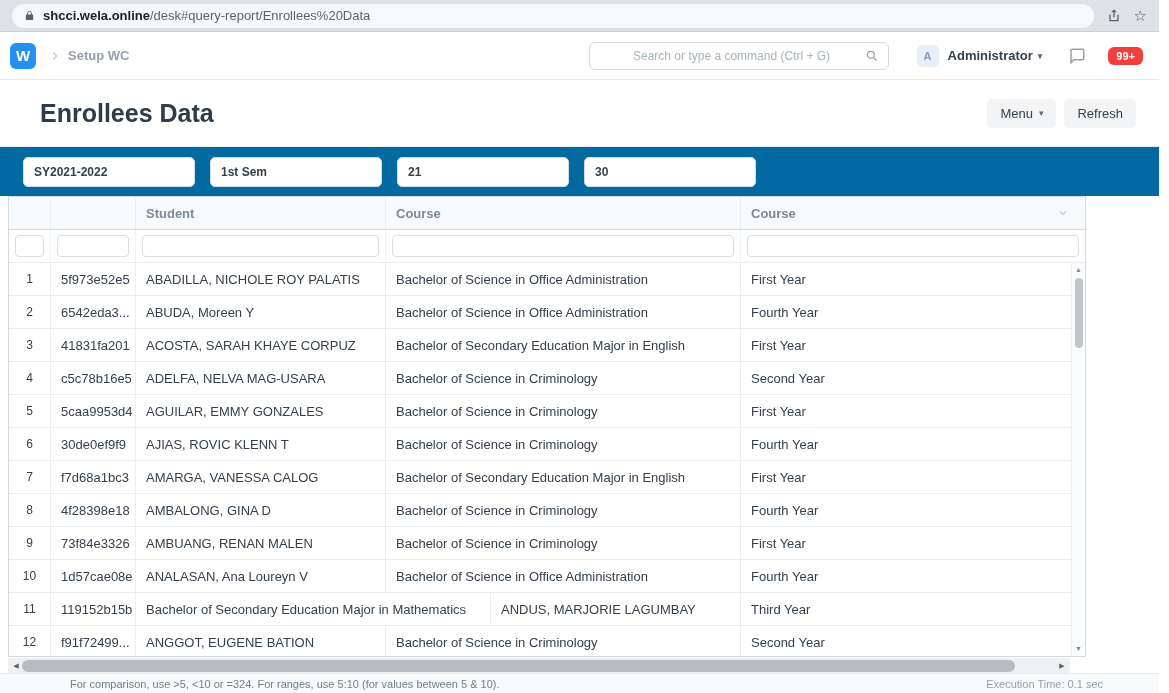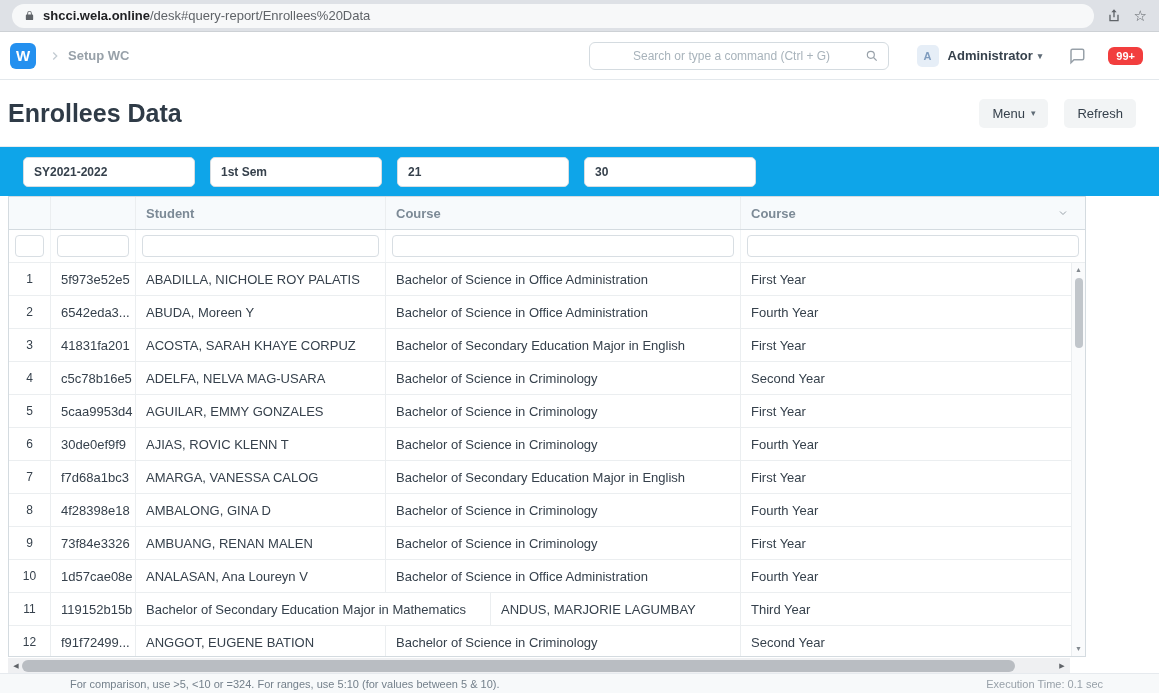--- a/index.html
+++ b/index.html
@@ -31,28 +31,28 @@
   .nav-search input::placeholder { color:#a8b3bb; }
   .avatar { width:22px; height:22px; border-radius:5px; background:#e6eef7; color:#7f9cbe;
     font-size:11px; font-weight:700; display:flex; align-items:center; justify-content:center; margin-left:28px; cursor:pointer; }
   .user-menu { margin-left:9px; font-size:13px; font-weight:600; color:#36414c; cursor:pointer; display:flex; align-items:center; gap:5px; }
   .caret { font-size:9px; color:#5f6b76; }
   .chat-btn { margin-left:26px; display:flex; cursor:pointer; }
   .notif-badge { margin-left:22px; background:#f23e3e; color:#fff; font-size:11px; font-weight:700;
     padding:3px 8px; border-radius:6px; cursor:pointer; }
 
   
-  .page-head { height:66px; display:flex; align-items:center; padding:0 23px 0 8px; }
+  .page-head { height:66px; display:flex; align-items:center; padding:0 23px 0 8px;margin-left:32px; }
   .page-title { font-size:25px; font-weight:600; color:#2f3b47; }
-  .head-actions { margin-left:auto; display:flex; gap:16px;justify-content:center; }
+  .head-actions { margin-left:auto; display:flex; gap:8px;justify-content:center; }
   .btn { background:#f2f4f5; border:none; border-radius:5px; padding:7px 13px; font-size:13px;
     color:#36414c; font-family:"Liberation Sans", sans-serif; cursor:pointer; display:flex; align-items:center; gap:6px; }
 
   
-  .filter-bar { height:50px; border-top:1px solid #e8ebee; background:#0ea5e9;
+  .filter-bar { height:50px; border-top:1px solid #e8ebee; background:#0369a1;
     display:flex; align-items:center; padding-left:23px; gap:15px; }
   .filter-input { width:172px; height:30px; border:1px solid #d6dde2; border-radius:5px; background:#fff;
     font-size:12px; font-weight:600; color:#36414c; padding:0 10px; outline:none;
     font-family:"Liberation Sans", sans-serif; }
 
   
   .datatable { margin-left:8px; width:1078px; height:461px; border:1px solid #d4dbe0; background:#f97316; overflow:hidden; }
   .dt-header { height:33px; background:#f7fafc; border-bottom:1px solid #d4dbe0; display:flex; }
   .dt-hcell { display:flex; align-items:center; padding:0 10px; font-size:13px; font-weight:600;
     color:#7c8a96; border-right:1px solid #ebeef0; cursor:pointer; }

